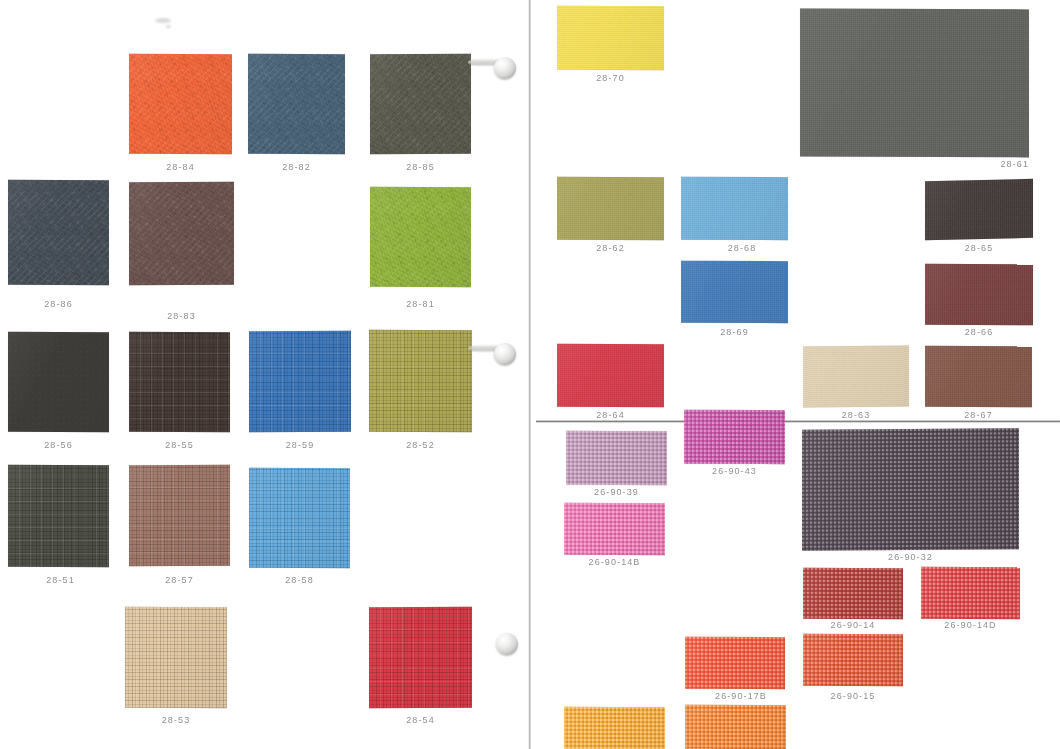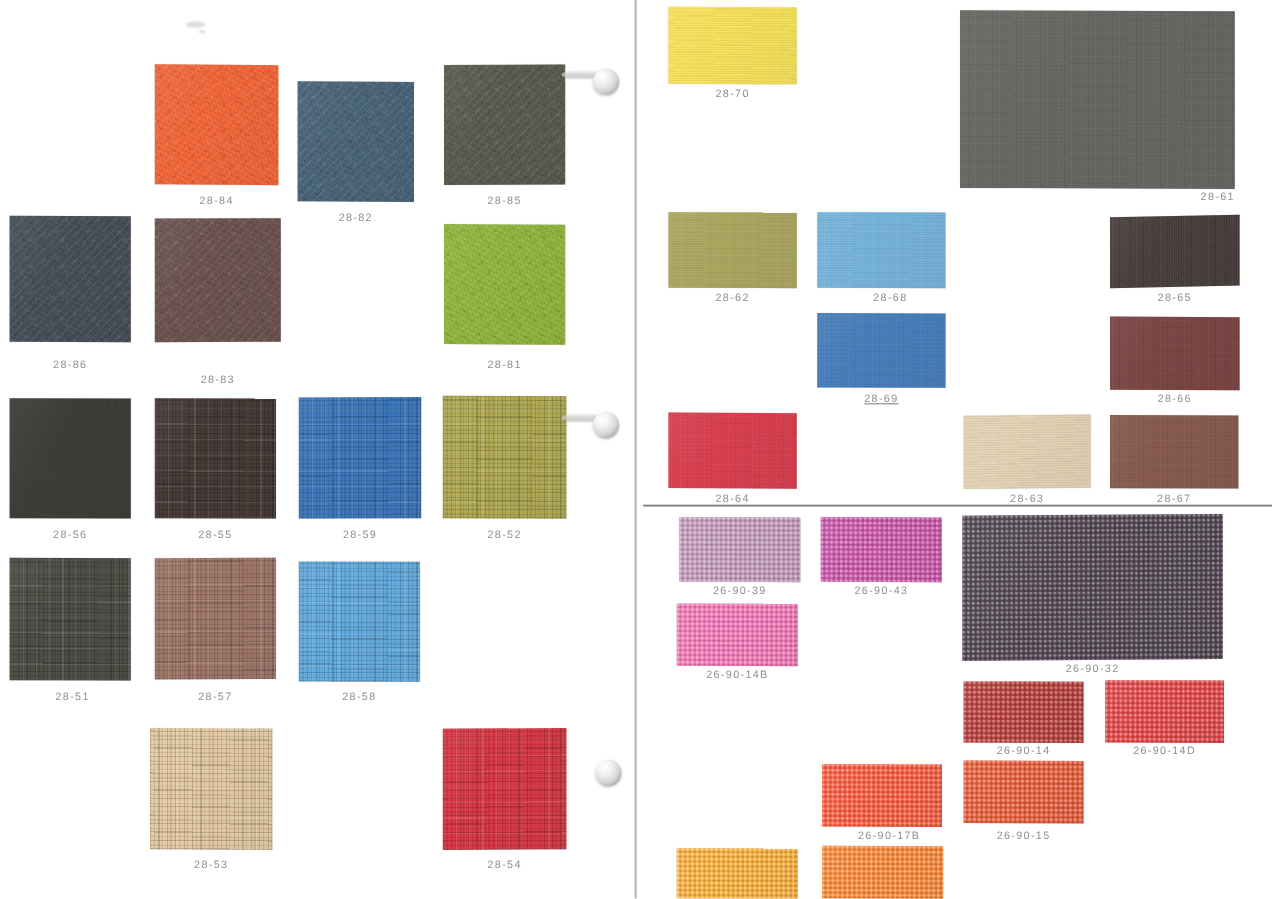--- a/index.html
+++ b/index.html
@@ -194,21 +194,21 @@
 
   <div class="seam-vertical" style="left:528px;"></div>
 
   <div class="seam-horizontal" style="left:536px; top:420px; width:524px;"></div>
 
   <div id="swatch-layer">
       <div class="swatch-cell" style="left: 129px; top: 54px; width: 103px; height: 100px;">
         <div class="swatch tex-leather" title="28-84" style="width: 103px; height: 100px; background: rgb(244, 103, 58); transform: skewY(0.4deg);"></div>
         <div class="swatch-label" style="top: 108px;">28-84</div>
       </div>
-      <div class="swatch-cell" style="left: 248px; top: 54px; width: 97px; height: 100px; margin-top: 14px;">
+      <div class="swatch-cell" style="left: 248px; top: 54px; width: 97px; height: 100px;">
         <div class="swatch tex-leather" title="28-82" style="width: 97px; height: 100px; background: rgb(74, 101, 122); transform: skewY(0.3deg);"></div>
         <div class="swatch-label" style="top: 108px;">28-82</div>
       </div>
       <div class="swatch-cell" style="left: 370px; top: 54px; width: 101px; height: 100px;">
         <div class="swatch tex-leather" title="28-85" style="width: 101px; height: 100px; background: rgb(91, 91, 79); transform: skewY(-0.3deg);"></div>
         <div class="swatch-label" style="top: 108px;">28-85</div>
       </div>
       <div class="swatch-cell" style="left: 8px; top: 180px; width: 101px; height: 105px;">
         <div class="swatch tex-leather" title="28-86" style="width: 101px; height: 105px; background: rgb(71, 79, 88); transform: skewY(0.2deg);"></div>
         <div class="swatch-label" style="top: 119px;">28-86</div>
@@ -272,21 +272,21 @@
       <div class="swatch-cell" style="left: 681px; top: 177px; width: 122px; height: 63px;">
         <div class="swatch tex-weave" title="28-68" style="width: 107px; height: 63px; background: rgb(116, 179, 220); transform: skewY(0.2deg);"></div>
         <div class="swatch-label" style="top: 66px;">28-68</div>
       </div>
       <div class="swatch-cell" style="left: 925px; top: 180px; width: 108px; height: 59px;">
         <div class="swatch tex-weave" title="28-65" style="width: 108px; height: 59px; background: rgb(69, 60, 58); transform: skewY(-1.2deg);"></div>
         <div class="swatch-label" style="top: 63px;">28-65</div>
       </div>
       <div class="swatch-cell" style="left: 681px; top: 261px; width: 107px; height: 62px;">
         <div class="swatch tex-weave" title="28-69" style="width: 107px; height: 62px; background: rgb(68, 124, 187); transform: skewY(0.2deg);"></div>
-        <div class="swatch-label" style="top: 66px; text-decoration: underline;">28-69</div>
+        <div class="swatch-label" style="top: 66px;">28-69</div>
       </div>
       <div class="swatch-cell" style="left: 925px; top: 264px; width: 108px; height: 61px;">
         <div class="swatch tex-weave" title="28-66" style="width: 108px; height: 61px; background: rgb(122, 66, 65); transform: skewY(0.3deg);"></div>
         <div class="swatch-label" style="top: 63px;">28-66</div>
       </div>
       <div class="swatch-cell" style="left: 557px; top: 344px; width: 107px; height: 63px;">
         <div class="swatch tex-weave" title="28-64" style="width: 107px; height: 63px; background: rgb(217, 60, 76); transform: skewY(0.3deg);"></div>
         <div class="swatch-label" style="top: 66px;">28-64</div>
       </div>
       <div class="swatch-cell" style="left: 803px; top: 346px; width: 106px; height: 61px;">
@@ -294,21 +294,21 @@
         <div class="swatch-label" style="top: 64px;">28-63</div>
       </div>
       <div class="swatch-cell" style="left: 925px; top: 346px; width: 107px; height: 45px;">
         <div class="swatch tex-weave" title="28-67" style="width: 107px; height: 61px; background: rgb(133, 88, 74); transform: skewY(0.2deg);"></div>
         <div class="swatch-label" style="top: 64px;">28-67</div>
       </div>
       <div class="swatch-cell" style="left: 566px; top: 431px; width: 101px; height: 54px;">
         <div class="swatch tex-pique" title="26-90-39" style="width: 101px; height: 54px; background: rgb(196, 156, 189); transform: skewY(0.2deg);"></div>
         <div class="swatch-label" style="top: 56px;">26-90-39</div>
       </div>
-      <div class="swatch-cell" style="left: 684px; top: 431px; width: 101px; height: 54px;">
+      <div class="swatch-cell" style="left: 684px; top: 410px; width: 101px; height: 54px;">
         <div class="swatch tex-pique" title="26-90-43" style="width: 101px; height: 54px; background: rgb(204, 90, 173); transform: skewY(0.2deg);"></div>
         <div class="swatch-label" style="top: 56px;">26-90-43</div>
       </div>
       <div class="swatch-cell" style="left: 802px; top: 429px; width: 217px; height: 121px;">
         <div class="swatch tex-pique" title="26-90-32" style="width: 217px; height: 121px; background: rgb(84, 73, 84); transform: skewY(-0.4deg);"></div>
         <div class="swatch-label" style="top: 123px;">26-90-32</div>
       </div>
       <div class="swatch-cell" style="left: 564px; top: 503px; width: 101px; height: 52px;">
         <div class="swatch tex-pique" title="26-90-14B" style="width: 101px; height: 52px; background: rgb(242, 122, 184); transform: skewY(0.2deg);"></div>
         <div class="swatch-label" style="top: 54px;">26-90-14B</div>

